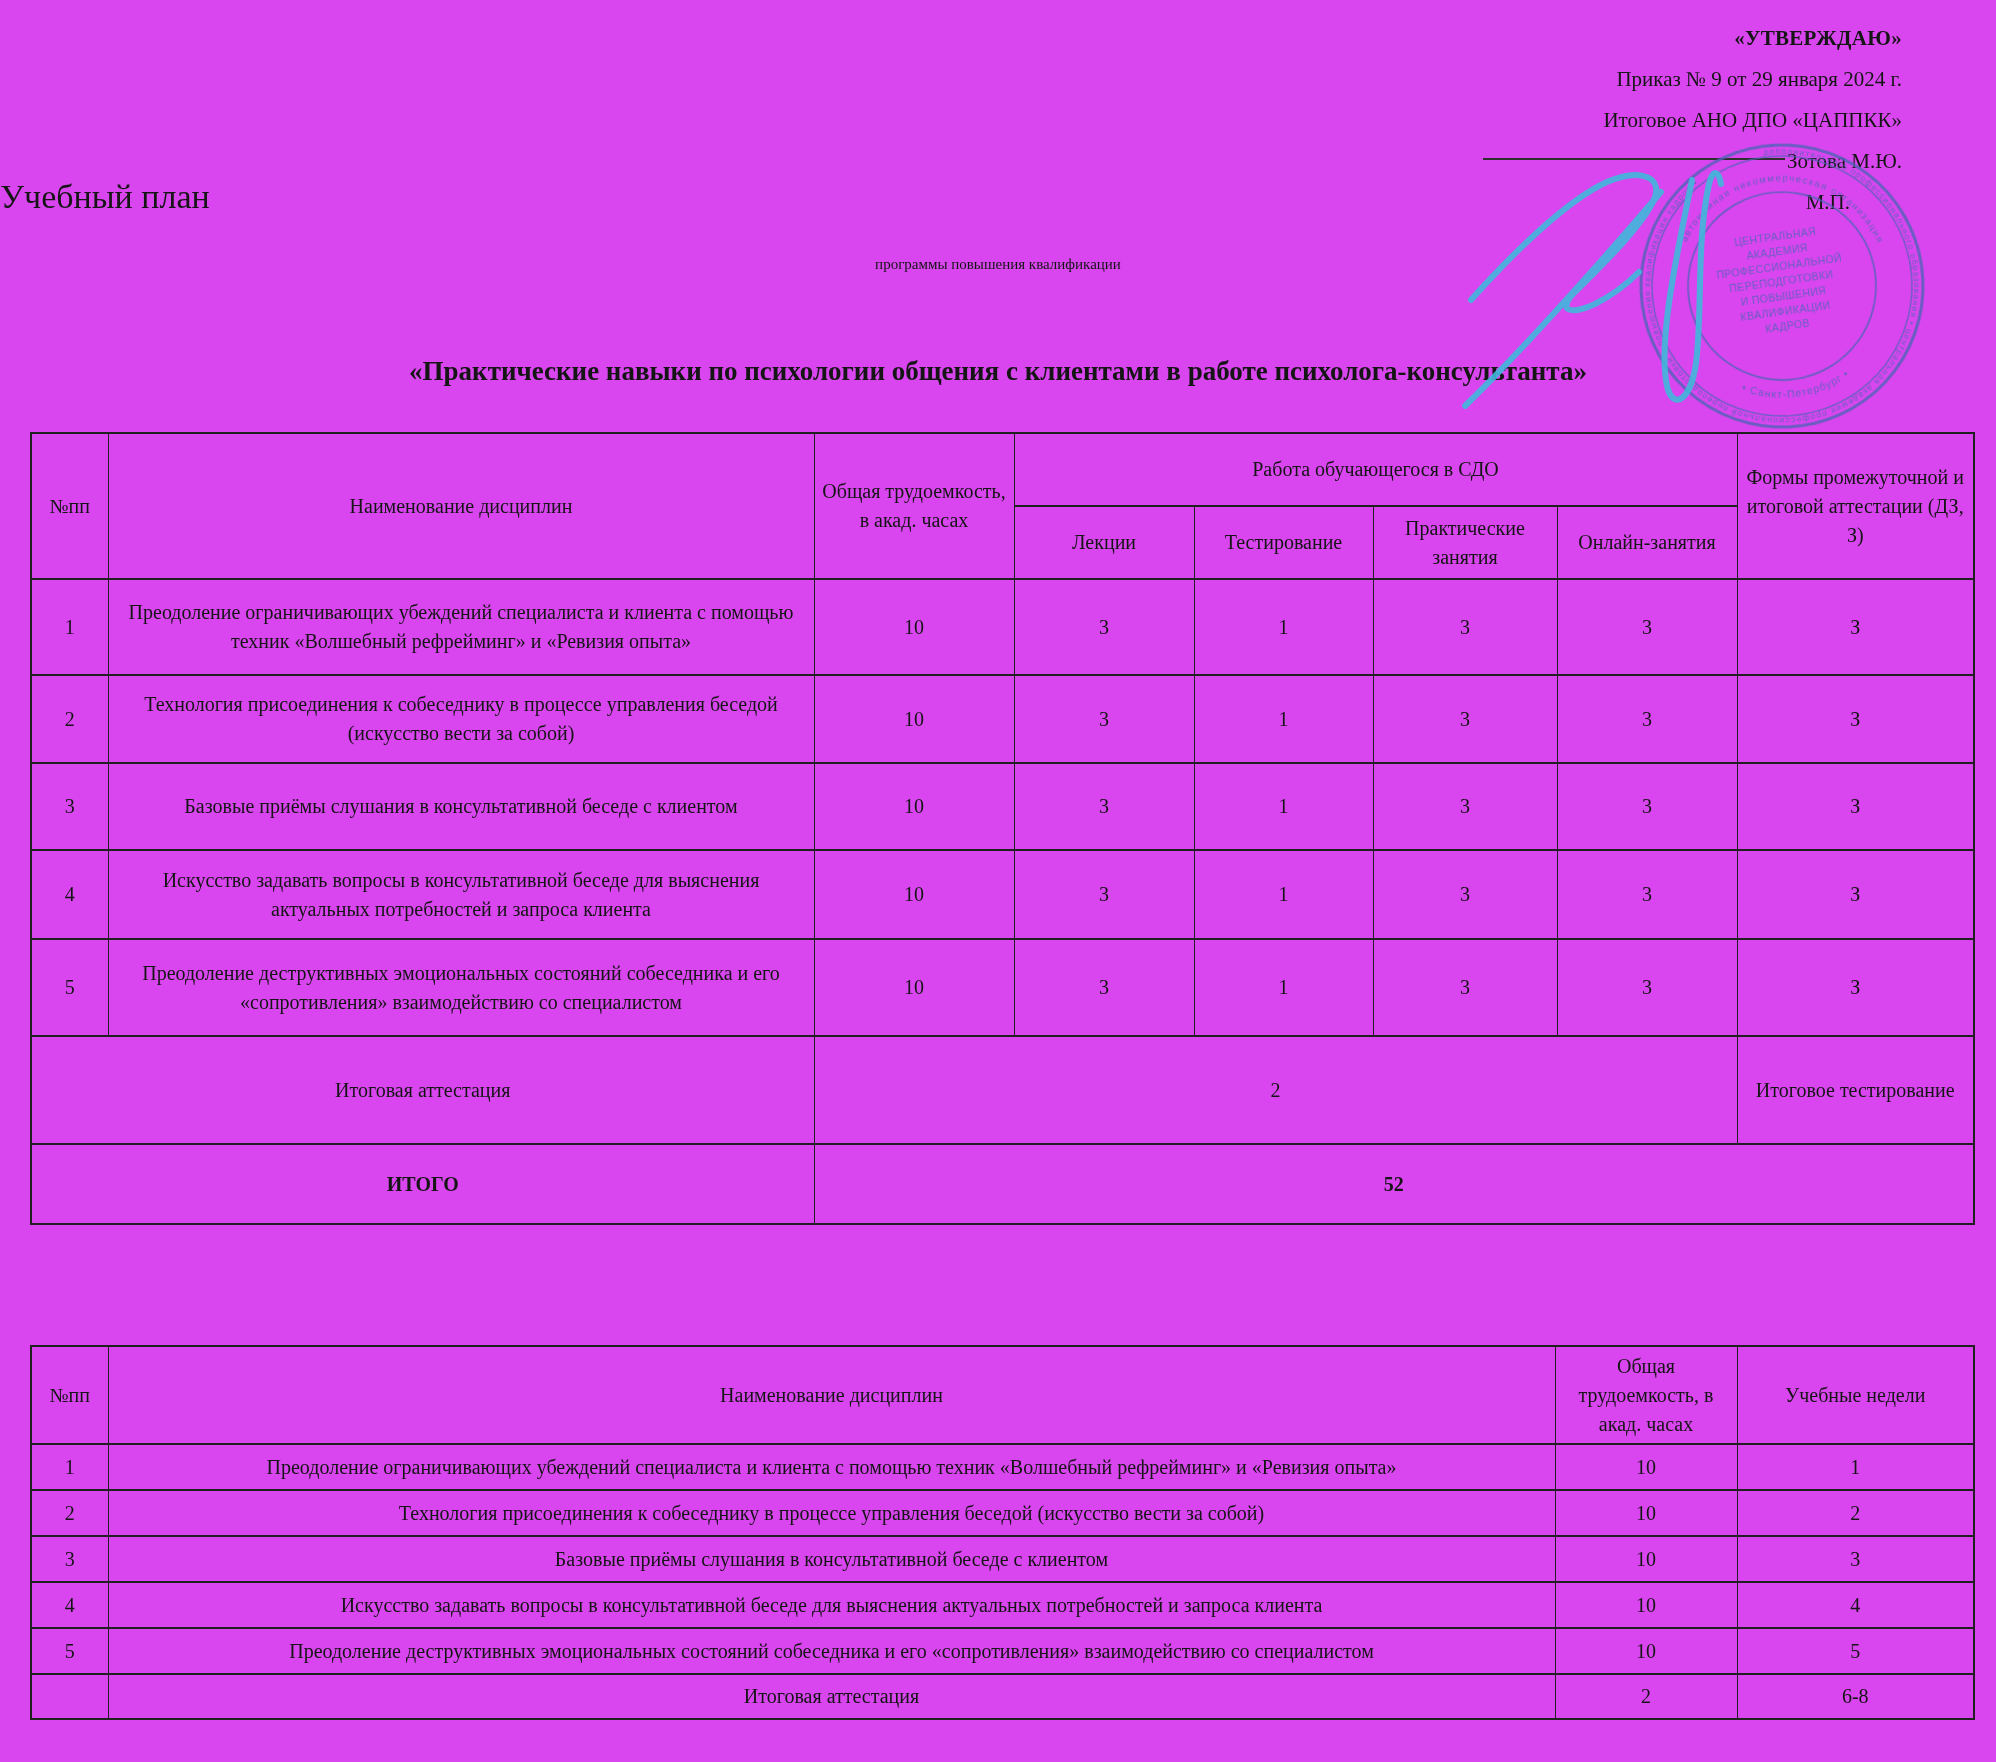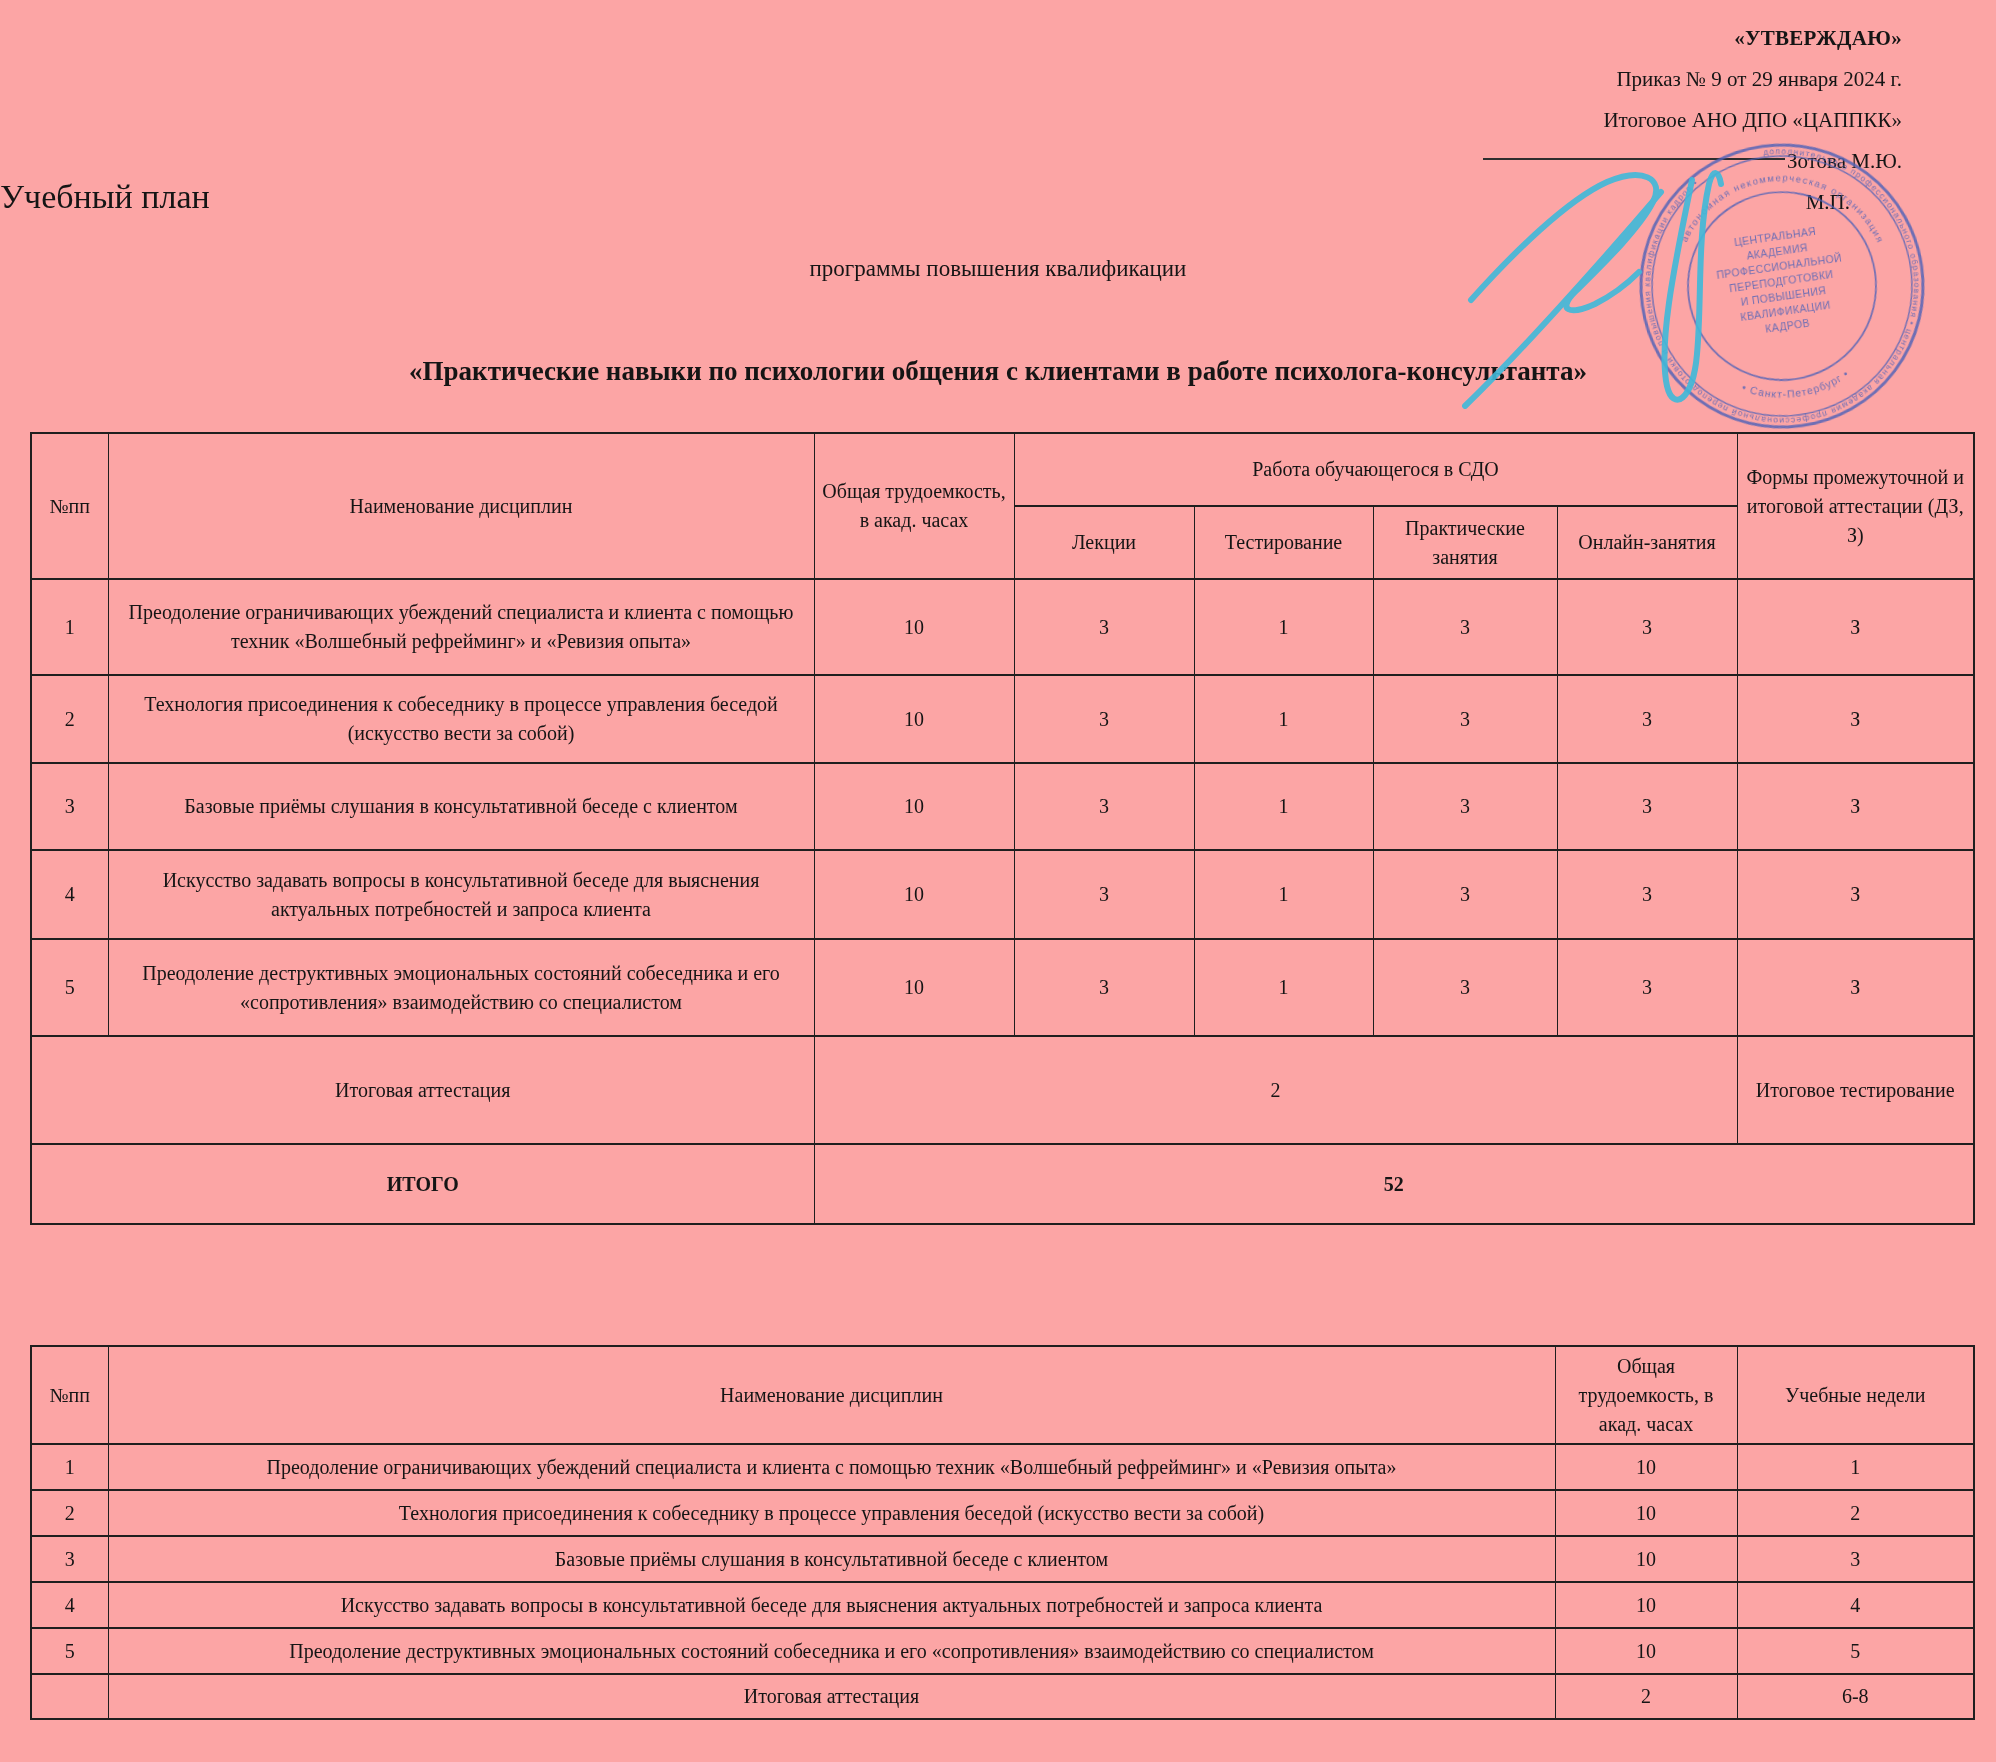--- a/index.html
+++ b/index.html
@@ -1,19 +1,19 @@
 <!DOCTYPE html>
 <html lang="ru"><head>
 <meta charset="utf-8">
 <style>
   html,body{margin:0;padding:0;background:#e8e8e8;}
   .page{
     position:relative;
     width:1996px;height:1762px;
-    background:#fca5a5;
+    background:#d946ef;
     font-family:"Liberation Serif","DejaVu Serif",serif;
     color:#151515;
     overflow:hidden;
   }
   
   .approval{
     position:absolute;top:18px;right:94px;
     text-align:right;font-size:21px;line-height:41px;
     z-index:1;
   }
@@ -28,21 +28,21 @@
     opacity:.82;filter:blur(.3px);
     transform:rotate(-8deg);
     z-index:3;
   }
   .signature{
     position:absolute;left:1455px;top:118px;
     opacity:.9;z-index:4;
   }
   
   .title-main{position:absolute;top:178px;left:0;width:100%;text-align:left;font-size:34px;}
-  .title-sub{position:absolute;top:256px;left:0;width:100%;text-align:center;font-size:23px;}
+  .title-sub{position:absolute;top:256px;left:0;width:100%;text-align:center;font-size:15px;}
   .title-program{position:absolute;top:356px;left:0;width:100%;text-align:center;font-size:27px;font-weight:bold;}
   .title-calendar{position:absolute;top:1282px;left:0;width:100%;text-align:center;font-size:28px;font-weight:bold;}
   
   table.doc{
     position:absolute;left:30px;width:1943px;
     border-collapse:collapse;table-layout:fixed;
     font-size:20px;
   }
   table.doc td{
     border:1.5px solid #1f1f1f;

